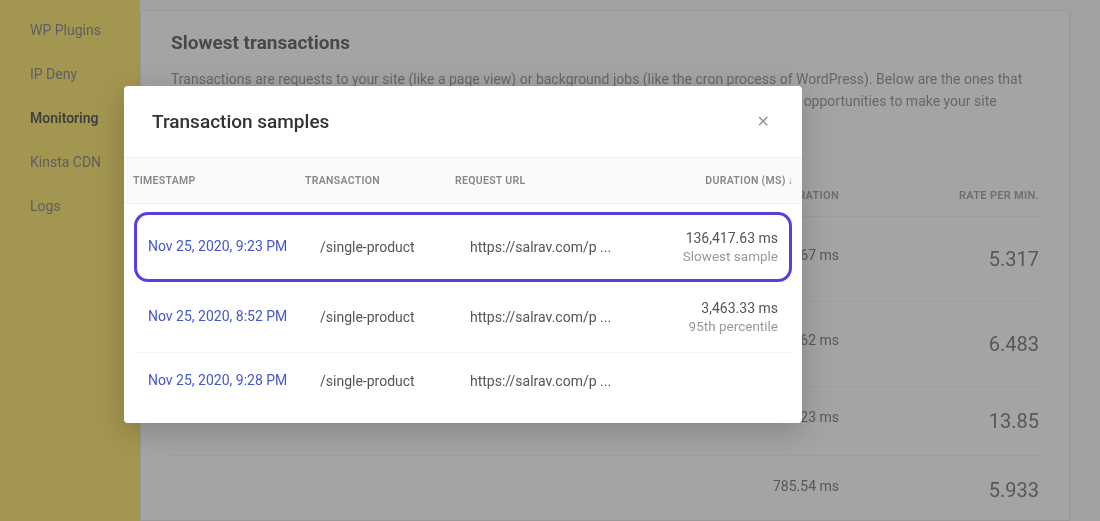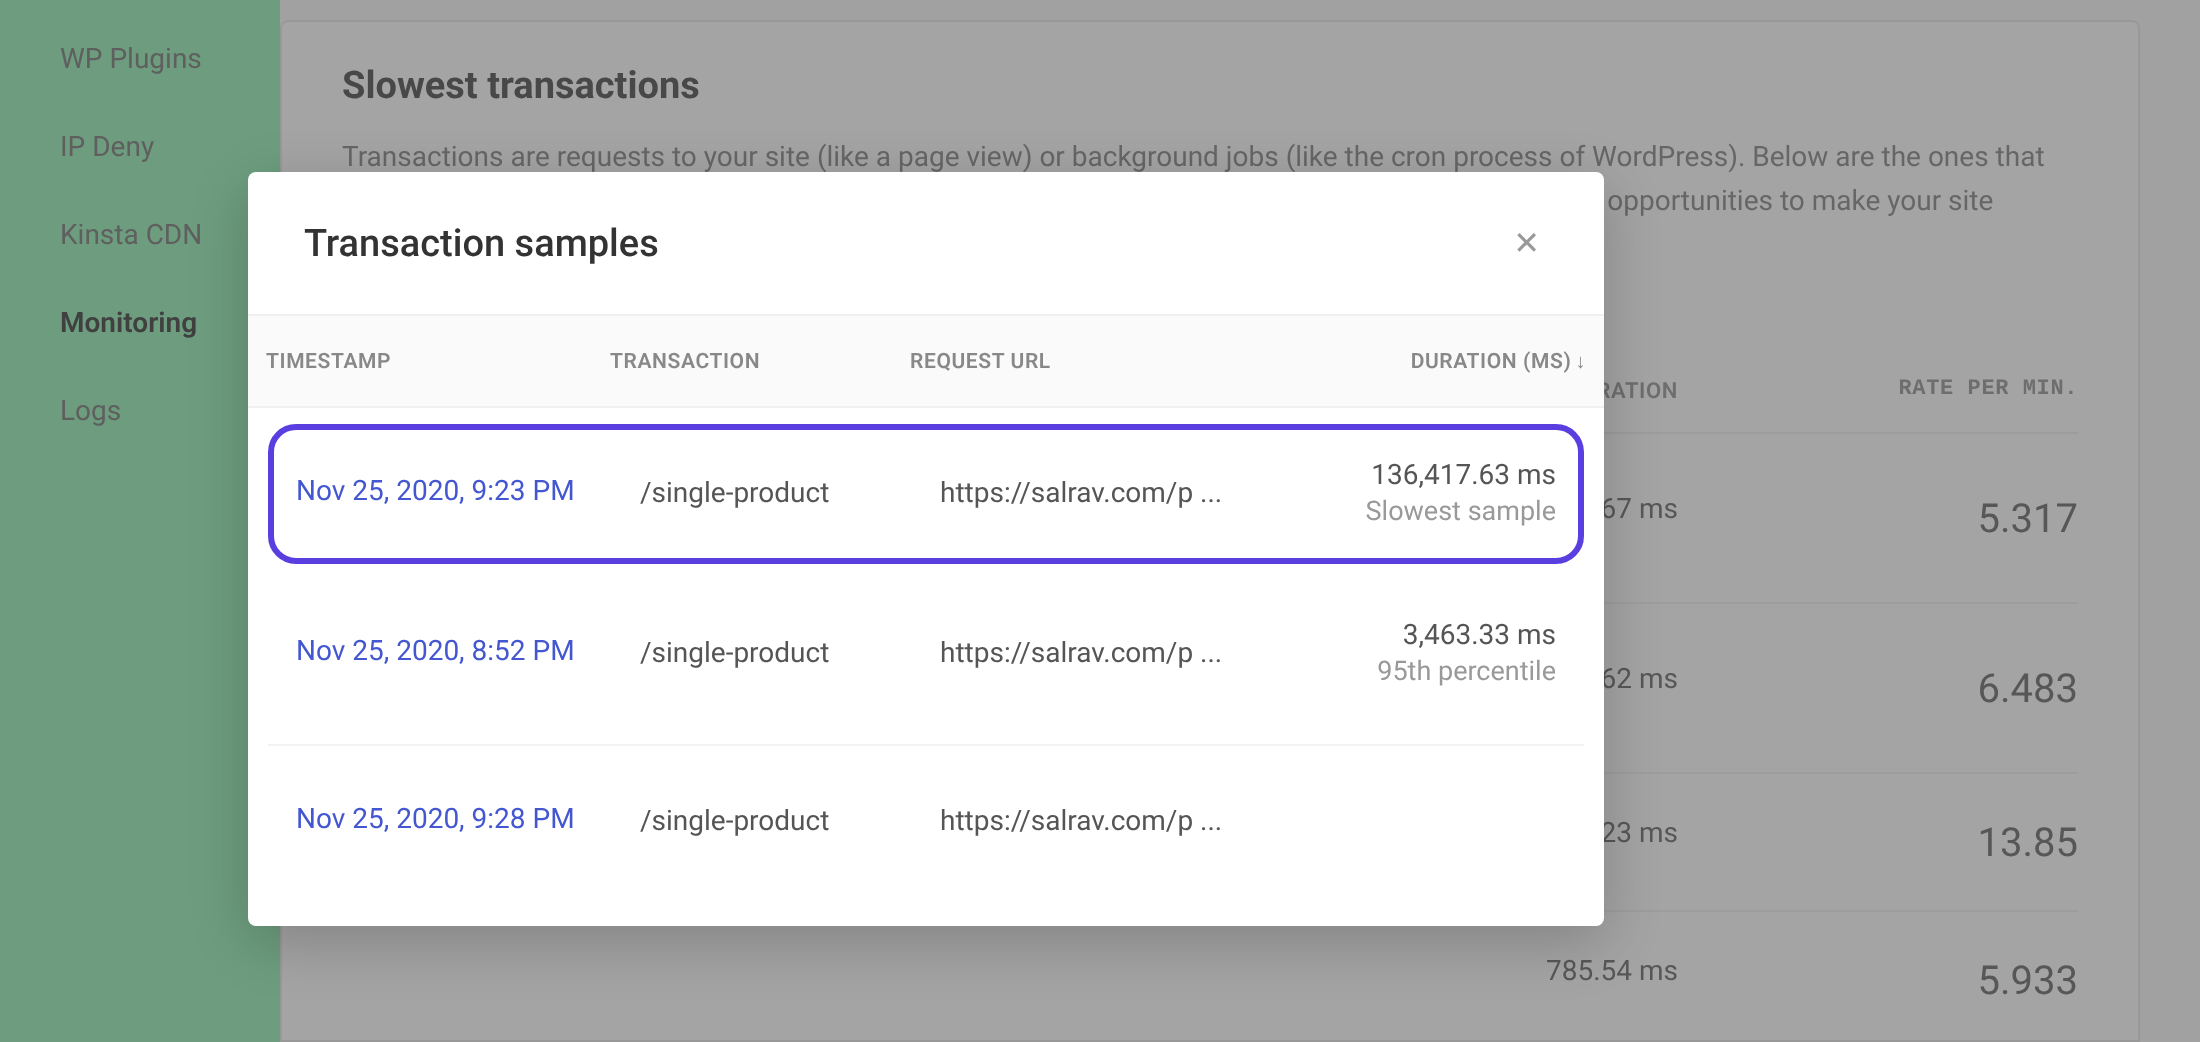--- a/index.html
+++ b/index.html
@@ -12,21 +12,21 @@
       position: relative;
     }
     .app {
       display: flex;
       width: 100%;
       height: 100%;
       background: #f9f9f9;
     }
     .sidebar {
       width: 140px;
-      background: #86efac;
+      background: #fde047;
       padding-top: 8px;
     }
     .sidebar-item {
       padding: 14px 0 14px 30px;
       font-size: 14px;
       color: #666;
       cursor: pointer;
     }
     .sidebar-item.active {
       color: #222;
@@ -59,21 +59,21 @@
       padding: 14px 0;
       border-bottom: 1px solid #eee;
     }
     .bg-h {
       font-size: 11px;
       font-weight: 600;
       color: #888;
       letter-spacing: 0.3px;
     }
     .bg-h.dur { flex: 1; text-align: right; padding-right: 60px; }
-    .bg-h.rate { width: 140px; text-align: right; font-family: Liberation Mono, monospace; }
+    .bg-h.rate { width: 140px; text-align: right; }
     .bg-row {
       display: flex;
       padding: 30px 0;
       border-bottom: 1px solid #f0f0f0;
     }
     .bg-cell.dur { flex: 1; text-align: right; padding-right: 60px; font-size: 14px; color: #555; }
     .bg-cell.rate { width: 140px; text-align: right; font-size: 20px; color: #555; }
 
     .dim {
       position: absolute;
@@ -123,21 +123,21 @@
       letter-spacing: 0.3px;
     }
     .col-ts { width: 180px; padding-left: 8px; }
     .col-tx { width: 150px; }
     .col-url { width: 170px; }
     .col-dur { flex: 1; text-align: right; padding-right: 8px; }
     .tbody { padding: 8px 10px 14px 10px; }
     .trow {
       display: flex;
       align-items: center;
-      padding: 28px 6px;
+      padding: 18px 6px;
       border-bottom: 1px solid #f3f3f3;
     }
     .trow:last-child { border-bottom: none; }
     .trow.highlighted {
       border: 3px solid #5a3ee0;
       border-radius: 14px;
       padding: 15px 3px;
     }
     .td { font-size: 14px; }
     .td.col-ts { color: #4457d1; line-height: 1.4; cursor: pointer; padding-left: 8px; }
@@ -147,22 +147,22 @@
     .sub { font-size: 13.5px; color: #999; margin-top: 2px; }
     .arrow { font-size: 10px; margin-left: 2px; }
   </style>
 </head>
 <body>
 
 <div class="app">
   <div class="sidebar">
     <div class="sidebar-item">WP Plugins</div>
     <div class="sidebar-item">IP Deny</div>
+    <div class="sidebar-item active">Monitoring</div>
     <div class="sidebar-item">Kinsta CDN</div>
-    <div class="sidebar-item active">Monitoring</div>
     <div class="sidebar-item">Logs</div>
   </div>
   <div class="main">
     <h2 class="page-title">Slowest transactions</h2>
     <p class="page-desc">Transactions are requests to your site (like a page view) or background jobs (like the cron process of WordPress). Below are the ones that took the longest on average. You can click on them to see what exactly took long and start looking for opportunities to make your site faster.</p>
     <div class="bg-table">
       <div class="bg-header">
         <div class="bg-h dur">AVG. DURATION</div>
         <div class="bg-h rate">RATE PER MIN.</div>
       </div>

